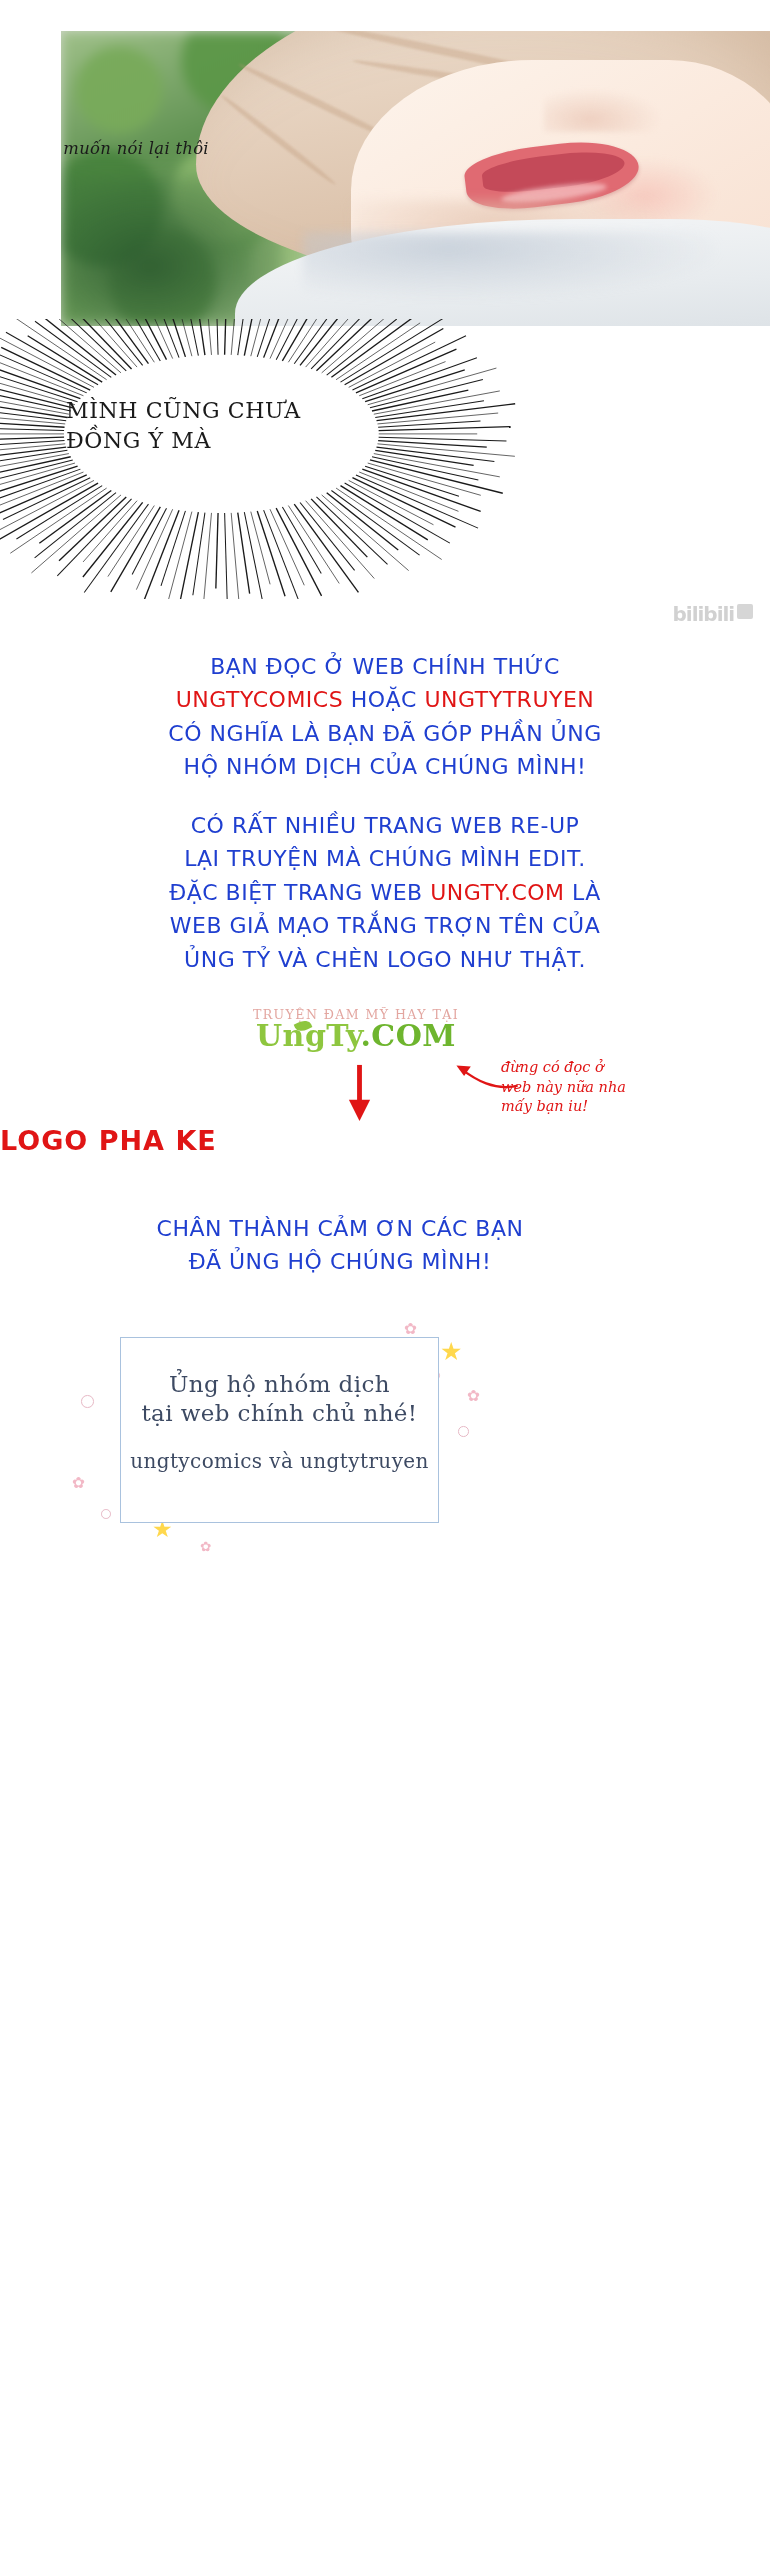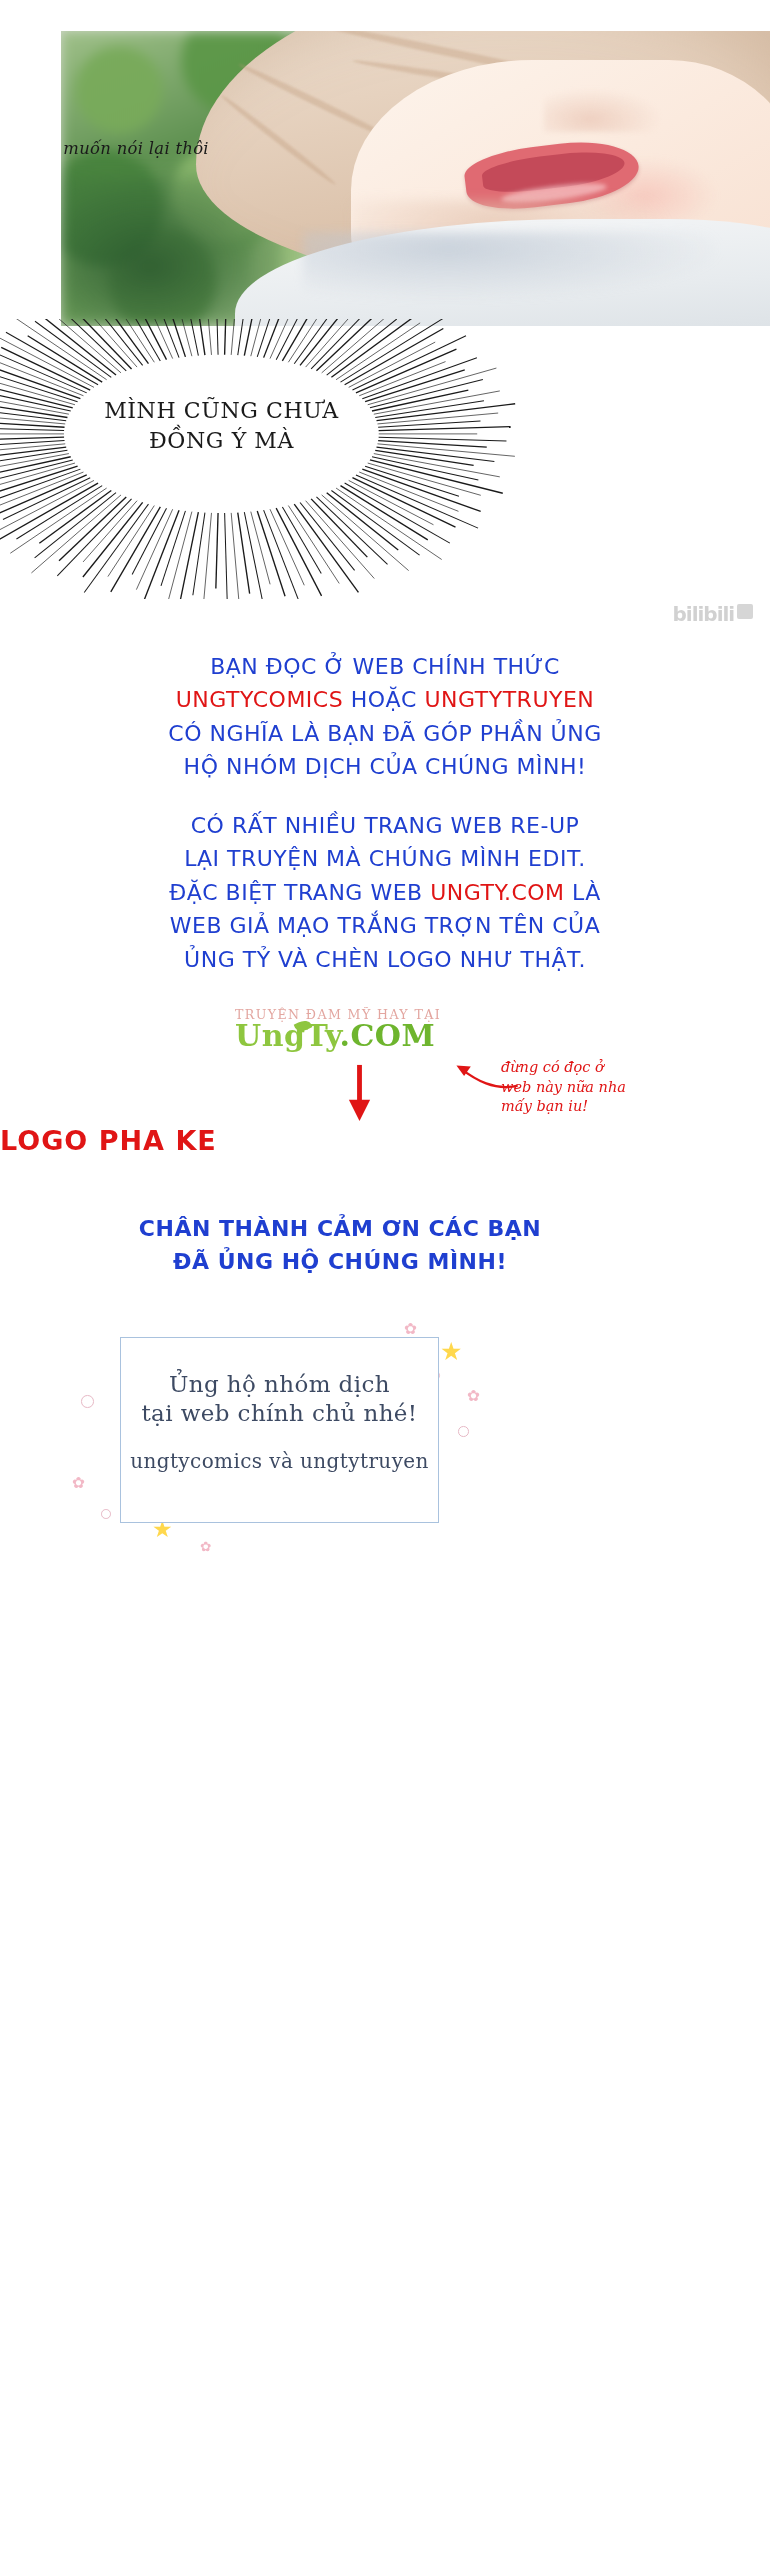--- a/index.html
+++ b/index.html
@@ -167,21 +167,20 @@
     position: absolute;
     left: 66px; top: 38px;
     width: 311px; height: 155px;
     background: #ffffff;
     border-radius: 50%;
   }
   #bubble-text {
     position: absolute;
     left: 66px; top: 77px;
     width: 311px;
-    text-align: center;
     font-family: "DejaVu Serif", serif;
     font-size: 22px;
     line-height: 1.38;
     letter-spacing: 0.6px;
     color: #1a1a1a;
     white-space: pre-line;
   }
 
   
   #watermark {
@@ -226,21 +225,21 @@
   #fake-logo-area {
     position: absolute;
     left: 0; top: 1007px;
     width: 770px;
     height: 174px;
   }
   #fake-logo {
     position: absolute;
     left: 235px; top: 0;
     width: 242px;
-    text-align: left;
+    text-align: center;
   }
   #fake-logo-sub {
     font-family: "DejaVu Serif", serif;
     font-size: 12.6px;
     color: #e3a6a0;
     letter-spacing: 1.4px;
     margin-bottom: -3.9px;
   }
   #fake-logo-main {
     font-family: "DejaVu Serif", serif;
@@ -293,21 +292,21 @@
     position: absolute;
     left: 0; top: 1212px;
     width: 680px;
     text-align: center;
     font-family: "DejaVu Sans", sans-serif;
     font-size: 22px;
     line-height: 1.5;
     letter-spacing: 0.5px;
     color: #1f3fd0;
     white-space: pre-line;
-    font-weight: 700;
+    font-weight: 400;
   }
 
   
   #support-card-wrap {
     position: absolute;
     left: 0; top: 1310px;
     width: 770px;
     height: 251px;
   }
   #support-card {

